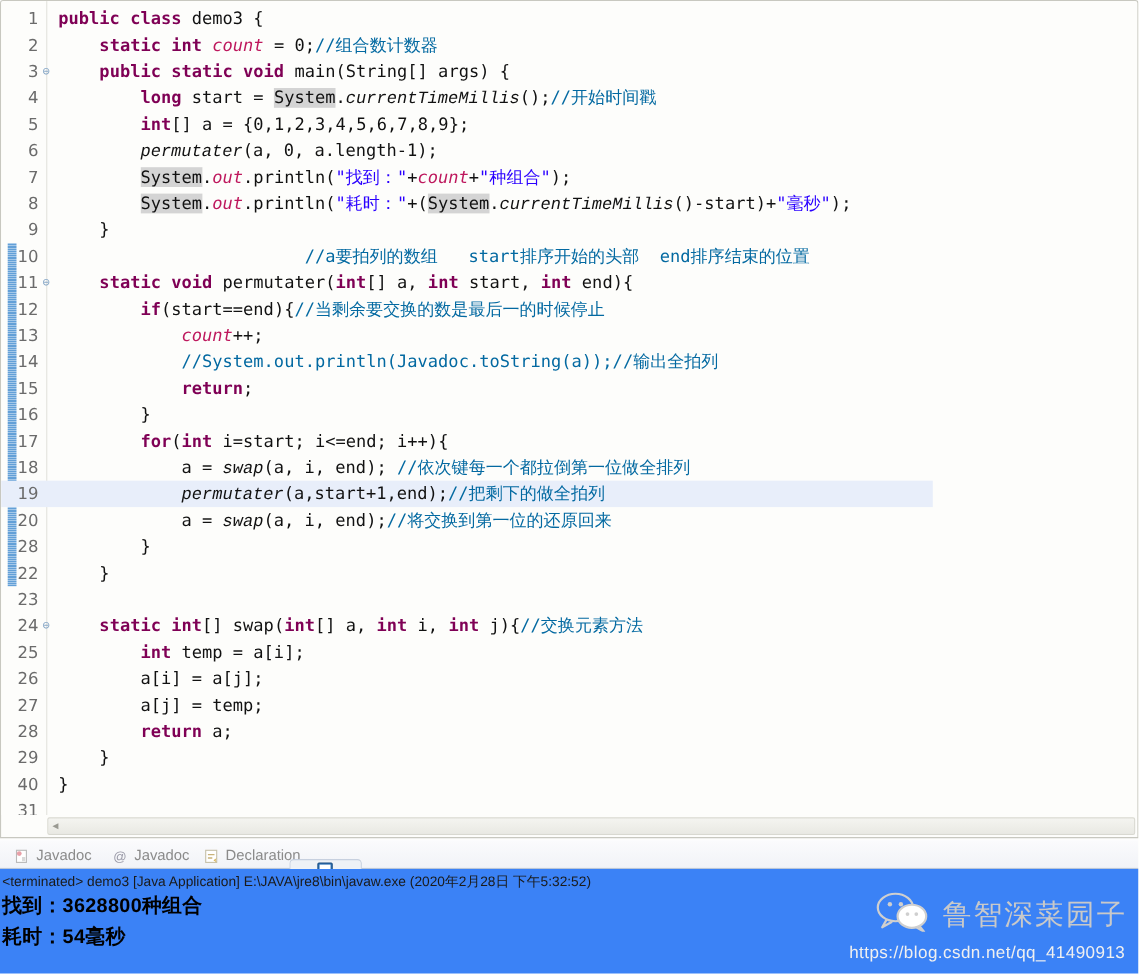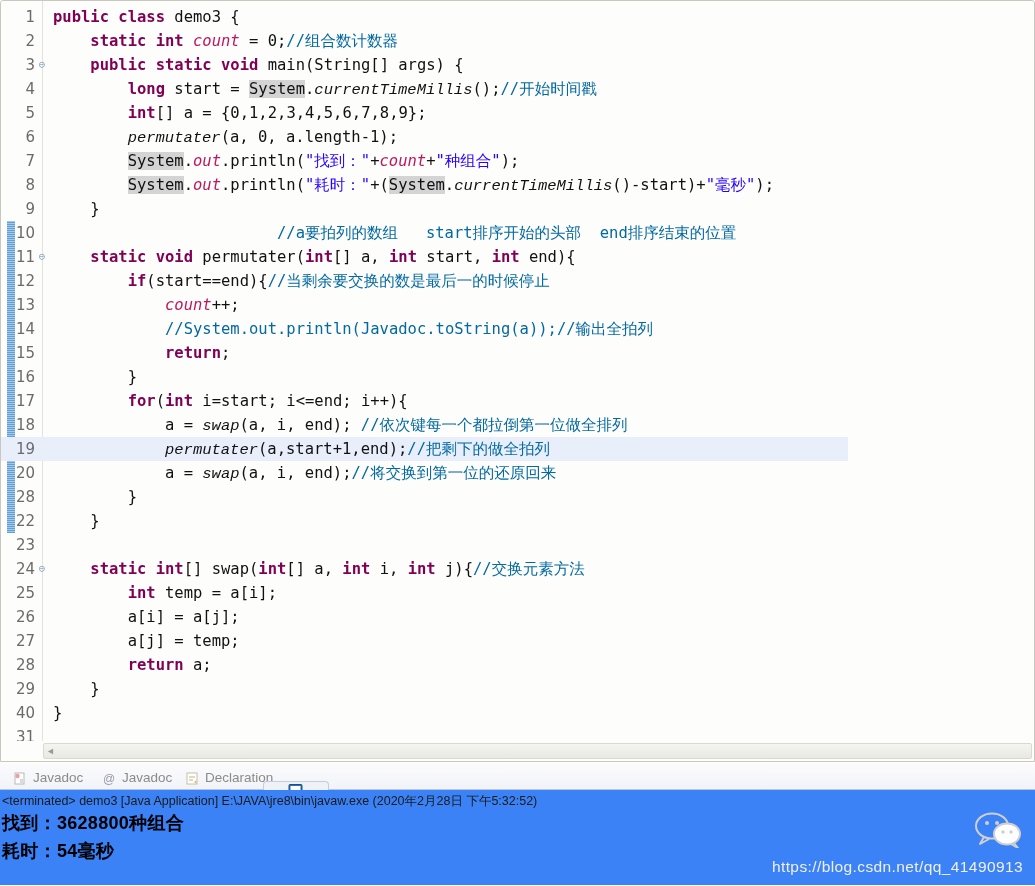--- a/index.html
+++ b/index.html
@@ -310,17 +310,18 @@
             <path d="M41 31 L45 36 L38 32" stroke-linejoin="round"></path>
           </g>
           <g fill="#cfcfcf">
             <circle cx="14" cy="11" r="2"></circle>
             <circle cx="24" cy="11" r="2"></circle>
             <circle cx="30" cy="20" r="1.7"></circle>
             <circle cx="38" cy="20" r="1.7"></circle>
           </g>
         </svg>
       </span>
+      <span class="wm-text">鲁智深菜园子</span>
     </div>
     <div class="wm-url">https://blog.csdn.net/qq_41490913</div>
   </div>
 
 </div>
 
 </body></html>

